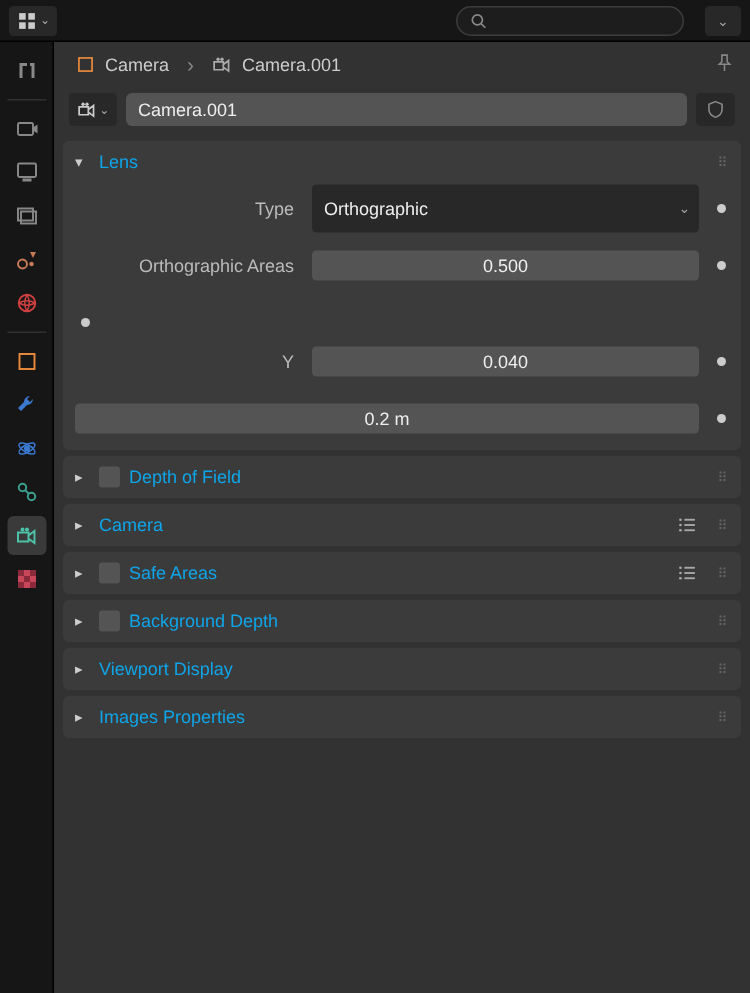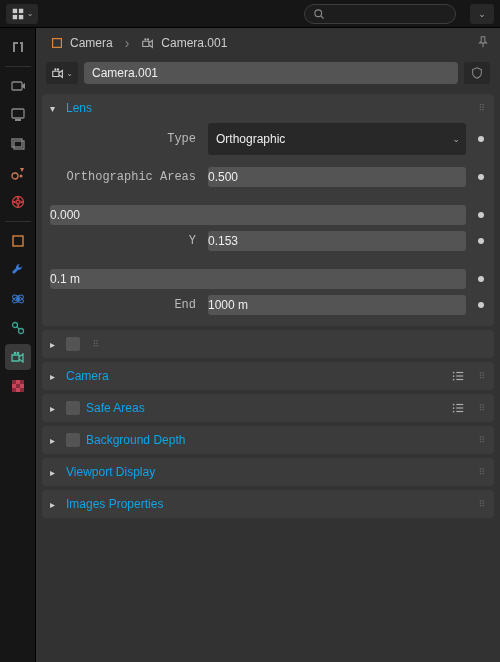--- a/index.html
+++ b/index.html
@@ -41,22 +41,22 @@
   .panel { background: #3b3b3b; border-radius: 4px; }
   .panel-header { height: 28px; display: flex; align-items: center; padding: 0 8px; gap: 6px; cursor: pointer; }
   .panel-header .disclosure { width: 10px; color: #ccc; font-size: 10px; }
   .panel-header .checkbox { width: 14px; height: 14px; background: #545454; border-radius: 2px; }
   .panel-header .title { flex: 1; color: #0ea5e9; }
   .panel-header .preset-icon { width: 16px; height: 16px; display:flex; align-items:center; justify-content:center; }
   .panel-header .grip { color: #666; letter-spacing: 1px; font-size: 9px; width: 14px; text-align: right; }
 
   .panel-body { padding: 6px 8px 10px 8px; display: flex; flex-direction: column; gap: 4px; }
   .prop-row { display: flex; align-items: center; gap: 8px; height: 22px; }
-  .prop-label { width: 150px; text-align: right; color: #bbb; padding-right: 4px; font-family: Liberation Mono, monospace; }
-  .prop-field { flex: 1; height: 20px; background: #545454; border-radius: 3px; display: flex; align-items: center; color: #eee; position: relative; }
+  .prop-label { width: 150px; text-align: right; color: #bbb; padding-right: 4px; }
+  .prop-field { flex: 1; height: 20px; background: #545454; border-radius: 3px; display: flex; align-items: center; justify-content: center; color: #eee; position: relative; }
   .prop-field.dropdown { background: #282828; justify-content: flex-start; padding: 16px 8px; }
   .prop-field.dropdown .chev { position: absolute; right: 6px; font-size: 9px; color:#aaa; }
   .anim-dot { width: 6px; height: 6px; border-radius: 50%; background: #ccc; margin-left: 4px; margin-right: 2px; flex-shrink: 0; }
   .spacer { height: 8px; }
 </style>
 </head>
 <body>
 
 <div class="top-header">
   <div class="editor-type">
@@ -226,53 +226,44 @@
           <div class="spacer"></div>
           <div class="prop-row">
             <div class="prop-label">Orthographic Areas</div>
             <div class="prop-field">
                 <span>0.500</span>
               </div>
             <div class="anim-dot"></div>
           </div>
           <div class="spacer"></div>
           <div class="prop-row">
-            <div class="prop-field">
-                <span>0.000</span>
-              </div>
             <div class="anim-dot"></div>
           </div>
           <div class="prop-row">
             <div class="prop-label">Y</div>
             <div class="prop-field">
-                <span>0.153</span>
+                <span>0.040</span>
               </div>
             <div class="anim-dot"></div>
           </div>
           <div class="spacer"></div>
           <div class="prop-row">
             <div class="prop-field">
-                <span>0.1 m</span>
+                <span>0.2 m</span>
               </div>
             <div class="anim-dot"></div>
           </div>
-          <div class="prop-row">
-            <div class="prop-label">End</div>
-            <div class="prop-field">
-                <span>1000 m</span>
-              </div>
-            <div class="anim-dot"></div>
-          </div>
         </div>
       </div>
 
       <div class="panel">
         <div class="panel-header">
           <span class="disclosure">▸</span>
           <span class="checkbox"></span>
+          <span class="title">Depth of Field</span>
           <span class="grip">⠿</span>
         </div>
       </div>
 
       <div class="panel">
         <div class="panel-header">
           <span class="disclosure">▸</span>
           <span class="title">Camera</span>
           <span class="preset-icon">
             <svg width="14" height="14" viewBox="0 0 16 16">

